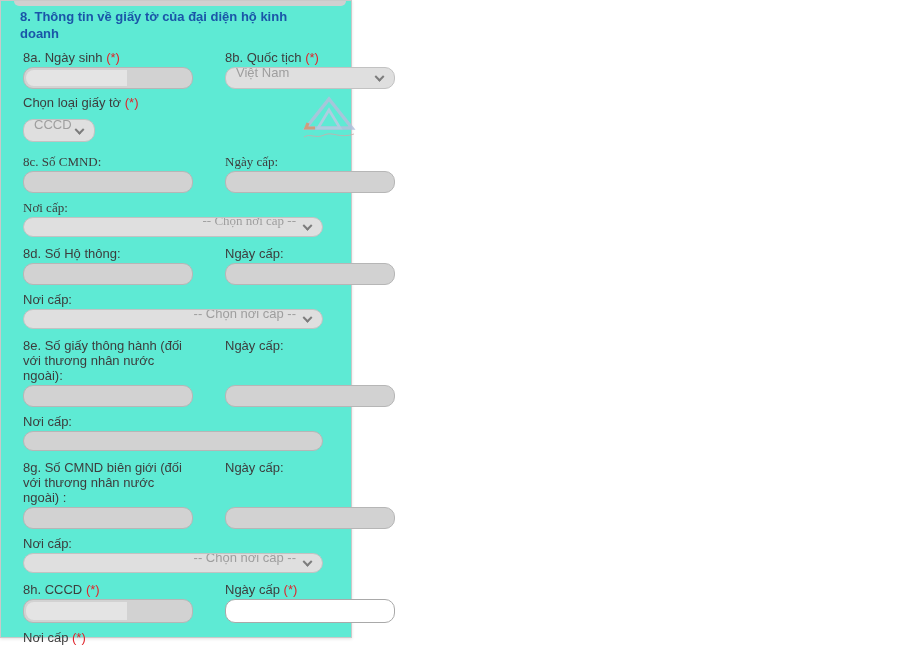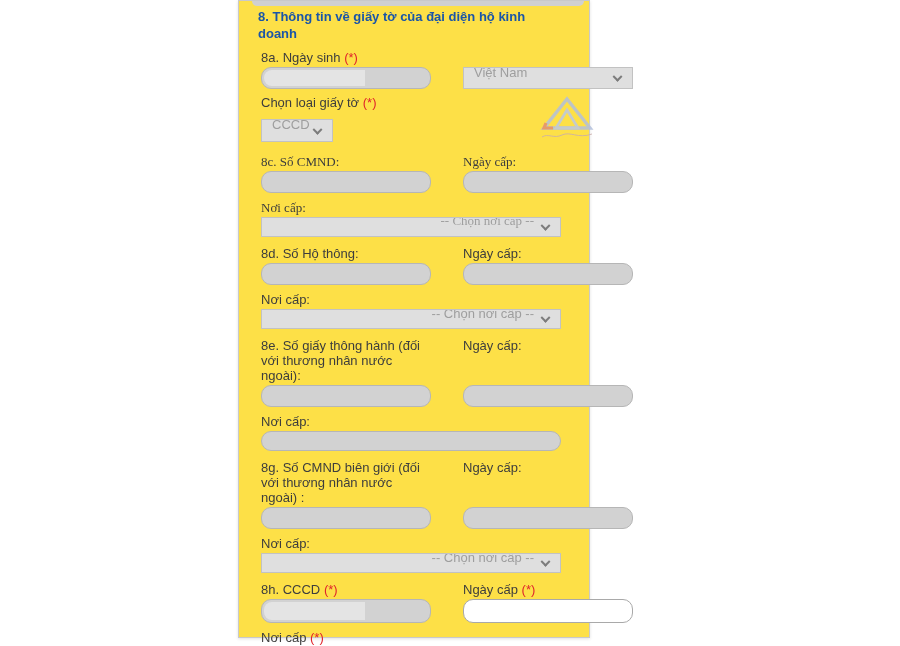--- a/index.html
+++ b/index.html
@@ -1,25 +1,24 @@
 <!DOCTYPE html>
 <html><head>
 <meta charset="utf-8">
 <style>
   * { box-sizing: border-box; margin: 0; padding: 0; }
   html, body { width: 900px; height: 646px; background: #ffffff; }
   body { font-family: "Liberation Sans", sans-serif; color: #3d3d3d; }
 
   .panel {
     position: relative;
-    margin-left: 238px;
     width: 352px;
     height: 638px;
     border: 1px solid #c9c9c9;
-    background: #fde047;
+    background: #5eead4;
     box-shadow: 0 1px 3px rgba(0,0,0,.12);
   }
   .top-sliver {
     position: absolute; top: 0; left: 13px; right: 5px; height: 5px;
     background: #d0d0d0; border-radius: 0 0 7px 7px;
   }
   .content { padding: 7px 28px 0 22px; }
 
   h2.section-title {
     color: #1a55a8; font-size: 13px; font-weight: bold;
@@ -40,21 +39,21 @@
   }
   .inp.dis { background: #d2d2d2; border: 1px solid #b6b6b6; }
   .inp.lit { background: #ffffff; border: 1px solid #a9a9a9; font-size: 13px; padding: 0 9px; outline: none; }
   .redact {
     position: absolute; left: 2px; top: 2px; bottom: 2px; width: 60%;
     background: #e4e4e4; border-radius: 8px 0 0 8px;
   }
 
   .sel {
     position: relative; display: flex; align-items: center;
-    border-radius: 0; padding: 0 26px 12px 10px; font-size: 13px;
+    border-radius: 10px; padding: 0 26px 12px 10px; font-size: 13px;
     white-space: nowrap; overflow: hidden;
   }
   .sel.dis { background: #dfdfdf; border: 1px solid #c2c2c2; color: #9e9e9e; }
   .sel.lit { background: #ffffff; border: 1px solid #8f8f8f; color: #111111; }
   .chev {
     position: absolute; right: 11px; top: 50%; width: 7px; height: 7px;
     border-right: 2px solid #7c7c7c; border-bottom: 2px solid #7c7c7c;
     transform: translateY(-68%) rotate(45deg);
   }
   .sel.lit .chev { border-color: #1b1b1b; }
@@ -86,20 +85,24 @@
     <path d="M12 27 L10 32 L19 32" fill="none" stroke="#e38f70" stroke-width="3.2"></path>
     <path d="M8 41 C14 37 20 43 28 39 C36 35 44 43 58 38" fill="none" stroke="#c9aeab" stroke-width="1"></path>
   </svg>
 
   <div class="content">
     <h2 class="section-title">8. Thông tin về giấy tờ của đại diện hộ kinh doanh</h2>
 
     <div class="grid2 row-labels">
       <div class="lbl">
         <span>8a. Ngày sinh</span>
+        <span class="req">(*)</span>
+      </div>
+      <div class="lbl">
+        <span>8b. Quốc tịch</span>
         <span class="req">(*)</span>
       </div>
     </div>
 
     <div class="grid2 row-inputs">
       <div class="inp dis">
         <div class="redact"></div>
       </div>
       <div class="sel dis nat-select">
         <span>Việt Nam</span>

